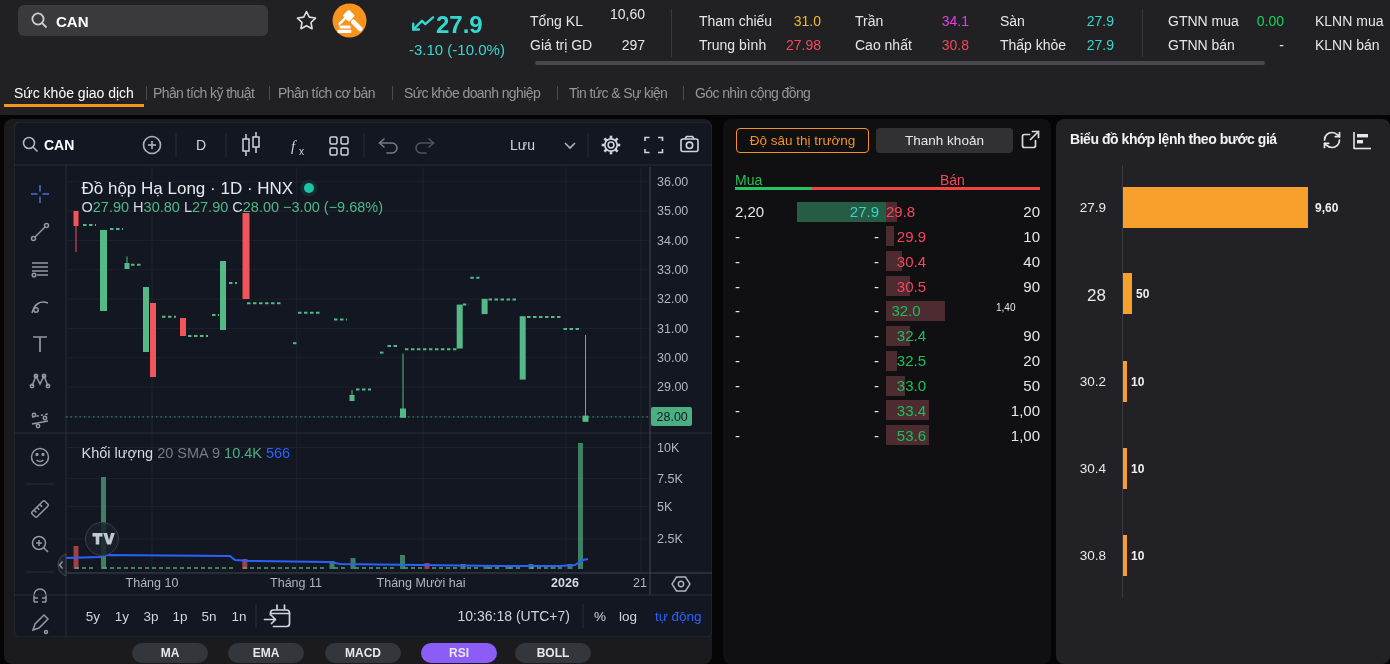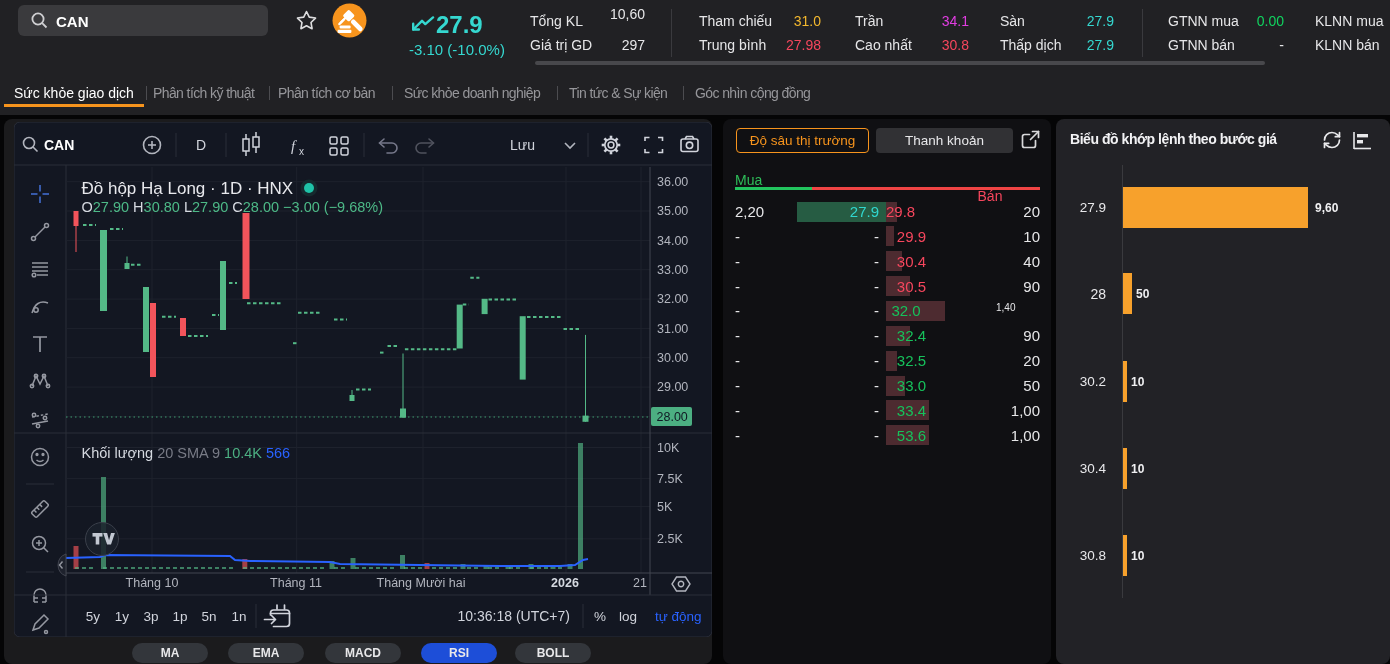--- a/index.html
+++ b/index.html
@@ -49,21 +49,21 @@
 <div class="sl" style="left:699px;top:13px">Tham chiếu</div>
 <div class="sv yel" style="left:751px;top:13px;width:70px">31.0</div>
 <div class="sl" style="left:699px;top:37px">Trung bình</div>
 <div class="sv red" style="left:751px;top:37px;width:70px">27.98</div>
 <div class="sl" style="left:855px;top:13px">Trần</div>
 <div class="sv mag" style="left:899px;top:13px;width:70px">34.1</div>
 <div class="sl" style="left:855px;top:37px">Cao nhất</div>
 <div class="sv red" style="left:899px;top:37px;width:70px">30.8</div>
 <div class="sl" style="left:1000px;top:13px">Sàn</div>
 <div class="sv teal" style="left:1044px;top:13px;width:70px">27.9</div>
-<div class="sl" style="left:1000px;top:37px">Thấp dịch</div>
+<div class="sl" style="left:1000px;top:37px">Thấp khỏe</div>
 <div class="sv teal" style="left:1044px;top:37px;width:70px">27.9</div>
 <div class="a" style="left:1142px;top:9px;width:1px;height:48px;background:#3a3a3e"></div>
 <div class="sl" style="left:1168px;top:13px">GTNN mua</div>
 <div class="sv grn" style="left:1214px;top:13px;width:70px">0.00</div>
 <div class="sl" style="left:1168px;top:37px">GTNN bán</div>
 <div class="sv wht" style="left:1214px;top:37px;width:70px">-</div>
 <div class="sl" style="left:1315px;top:13px">KLNN mua</div>
 <div class="sl" style="left:1315px;top:37px">KLNN bán</div>
 <div class="a" style="left:535px;top:61px;width:730px;height:4px;background:#48484c;border-radius:2px"></div>
 <div class="tab" style="left:14px;color:#fff;letter-spacing:0">Sức khỏe giao dịch</div>
@@ -404,32 +404,32 @@
     </g>
 <text x="556" y="499" fill="#d1d4dc" font-size="14" text-anchor="end">10:36:18 (UTC+7)</text>
 <line x1="569" y1="482" x2="569" y2="506" stroke="#2a2e39"></line>
 <text x="586" y="499" fill="#d1d4dc" font-size="13.5" text-anchor="middle">%</text>
 <text x="614" y="499" fill="#d1d4dc" font-size="13.5" text-anchor="middle">log</text>
 <text x="641" y="499" fill="#2962ff" font-size="13.5">tự động</text>
 </svg>
 <div class="a" style="left:132px;top:643px;width:76px;height:20px;background:#33363b;border-radius:10px;color:#e8e8ea;font-size:12px;font-weight:bold;text-align:center;line-height:20px">MA</div>
 <div class="a" style="left:228px;top:643px;width:76px;height:20px;background:#33363b;border-radius:10px;color:#e8e8ea;font-size:12px;font-weight:bold;text-align:center;line-height:20px">EMA</div>
 <div class="a" style="left:325px;top:643px;width:76px;height:20px;background:#33363b;border-radius:10px;color:#e8e8ea;font-size:12px;font-weight:bold;text-align:center;line-height:20px">MACD</div>
-<div class="a" style="left:421px;top:643px;width:76px;height:20px;background:#1d4ed8;border-radius:10px;color:#e8e8ea;font-size:12px;font-weight:bold;text-align:center;line-height:20px">RSI</div>
+<div class="a" style="left:421px;top:643px;width:76px;height:20px;background:#8b5cf6;border-radius:10px;color:#e8e8ea;font-size:12px;font-weight:bold;text-align:center;line-height:20px">RSI</div>
 <div class="a" style="left:515px;top:643px;width:76px;height:20px;background:#33363b;border-radius:10px;color:#e8e8ea;font-size:12px;font-weight:bold;text-align:center;line-height:20px">BOLL</div>
 <div class="a" style="left:723px;top:119px;width:328px;height:545px;background:#101013;border-radius:8px"></div>
 <div class="a" style="left:736px;top:128px;width:133px;height:25px;border:1px solid #f7941d;border-radius:4px;color:#f7941d;font-size:13.5px;text-align:center;line-height:23px">Độ sâu thị trường</div>
 <div class="a" style="left:876px;top:128px;width:137px;height:25px;background:#313134;border-radius:4px;color:#e8e8ea;font-size:13.5px;text-align:center;line-height:25px">Thanh khoản</div>
 <svg class="a" style="left:1020px;top:129px" width="21" height="21" viewBox="0 0 21 21" fill="none" stroke="#d8d8da" stroke-width="1.7" stroke-linecap="round" stroke-linejoin="round">
     <path d="M15.5 11.5v5a2 2 0 0 1-2 2h-9a2 2 0 0 1-2-2v-9a2 2 0 0 1 2-2h5"></path>
     <path d="M12.5 2.5h6v6"></path>
     <path d="M18.5 2.5l-8 8"></path>
   </svg>
 <div class="a" style="left:735px;top:172px;font-size:14px;color:#2ebd59">Mua</div>
-<div class="a" style="left:940px;top:188px;width:100px;font-size:14px;color:#f6465d;text-align:center">Bán</div>
+<div class="a" style="left:940px;top:172px;width:100px;font-size:14px;color:#f6465d;text-align:left">Bán</div>
 <div class="a" style="left:735px;top:187px;width:77px;height:2.5px;background:#22c55e"></div>
 <div class="a" style="left:812px;top:187px;width:228px;height:2.5px;background:#ef4444"></div>
 <div class="a" style="left:797px;top:201.5px;width:89px;height:20px;background:#265c43"></div>
 <div class="a" style="left:886px;top:201.5px;width:11px;height:20px;background:#4d2b30"></div>
 <div class="a" style="left:735px;top:203.0px;font-size:15px;color:#e6e6e8">2,20</div>
 <div class="a" style="left:809px;top:203.0px;width:70px;font-size:15px;color:#31d7ce;text-align:right">27.9</div>
 <div class="a" style="left:886px;top:203.0px;width:40px;font-size:15px;color:#f6465d;text-align:left">29.8</div>
 <div class="a" style="left:960px;top:203.0px;width:80px;font-size:15px;color:#e6e6e8;text-align:right">20</div>
 <div class="a" style="left:886px;top:226.3px;width:8px;height:20px;background:#4d2b30"></div>
 <div class="a" style="left:735px;top:227.8px;font-size:15px;color:#e6e6e8">-</div>
@@ -488,21 +488,21 @@
     <path d="M2 1v17"></path>
     <path d="M2 17.5h17"></path>
     <rect x="5" y="3" width="11" height="3.4" fill="#e8e8ea" stroke="none"></rect>
     <rect x="5" y="9" width="6" height="3.4" fill="#e8e8ea" stroke="none"></rect>
   </svg>
 <div class="a" style="left:1122px;top:165px;width:1px;height:433px;background:#3a3a3e"></div>
 <div class="a" style="left:1123px;top:187px;width:185px;height:41px;background:#f7a12c"></div>
 <div class="a" style="left:1036px;top:200px;width:70px;font-size:13.5px;color:#e8e8ea;text-align:right">27.9</div>
 <div class="a" style="left:1315px;top:201px;font-size:12px;font-weight:bold;color:#f0f0f2">9,60</div>
 <div class="a" style="left:1123px;top:273px;width:9px;height:41px;background:#f7a12c"></div>
-<div class="a" style="left:1036px;top:286px;width:70px;font-size:14px;color:#e8e8ea;text-align:right">28</div>
+<div class="a" style="left:1036px;top:286px;width:70px;font-size:17px;color:#e8e8ea;text-align:right">28</div>
 <div class="a" style="left:1136px;top:287px;font-size:12px;font-weight:bold;color:#f0f0f2">50</div>
 <div class="a" style="left:1123px;top:361px;width:4px;height:41px;background:#f7a12c"></div>
 <div class="a" style="left:1036px;top:374px;width:70px;font-size:13.5px;color:#e8e8ea;text-align:right">30.2</div>
 <div class="a" style="left:1131px;top:375px;font-size:12px;font-weight:bold;color:#f0f0f2">10</div>
 <div class="a" style="left:1123px;top:448px;width:4px;height:41px;background:#f7a12c"></div>
 <div class="a" style="left:1036px;top:461px;width:70px;font-size:13.5px;color:#e8e8ea;text-align:right">30.4</div>
 <div class="a" style="left:1131px;top:462px;font-size:12px;font-weight:bold;color:#f0f0f2">10</div>
 <div class="a" style="left:1123px;top:535px;width:4px;height:41px;background:#f7a12c"></div>
 <div class="a" style="left:1036px;top:548px;width:70px;font-size:13.5px;color:#e8e8ea;text-align:right">30.8</div>
 <div class="a" style="left:1131px;top:549px;font-size:12px;font-weight:bold;color:#f0f0f2">10</div>

